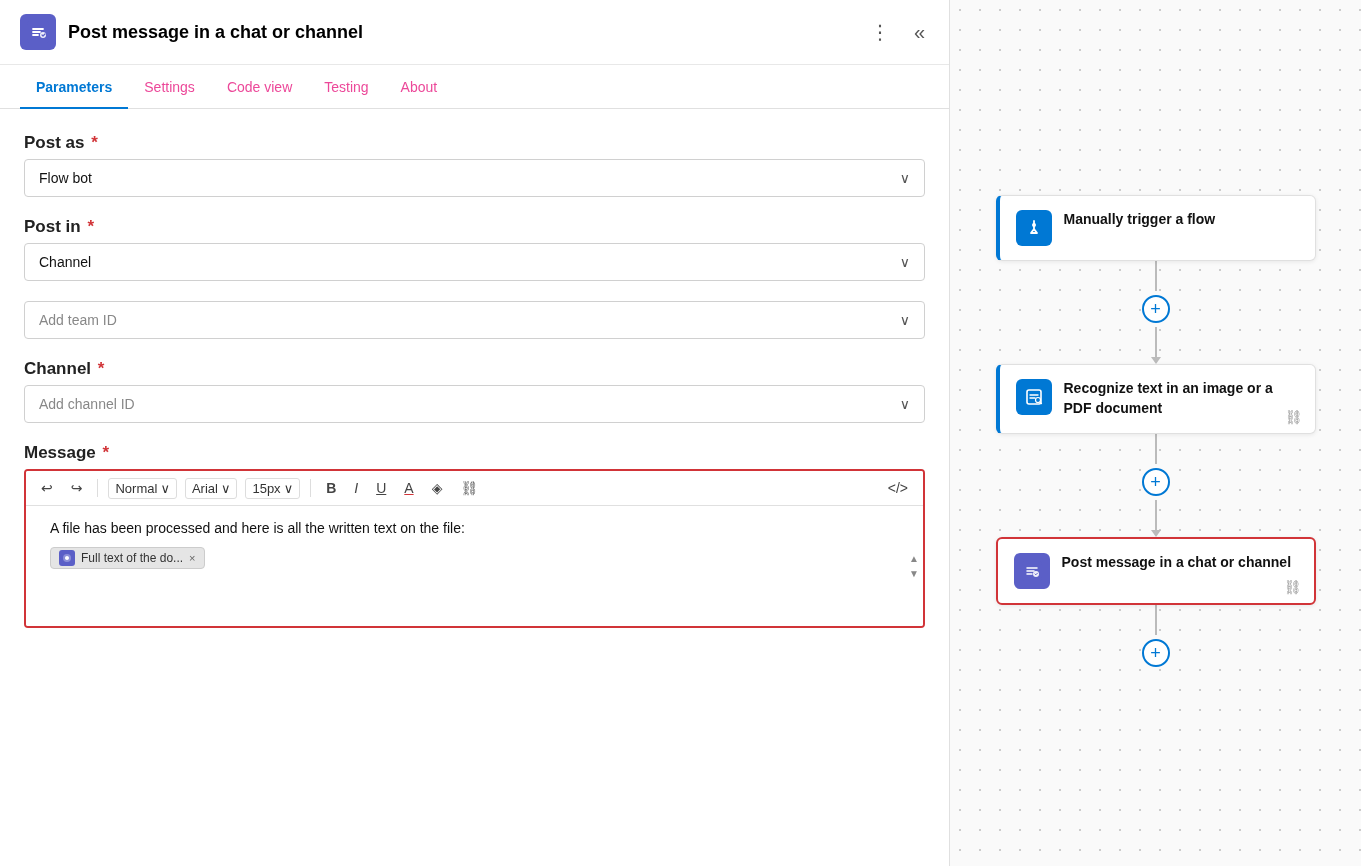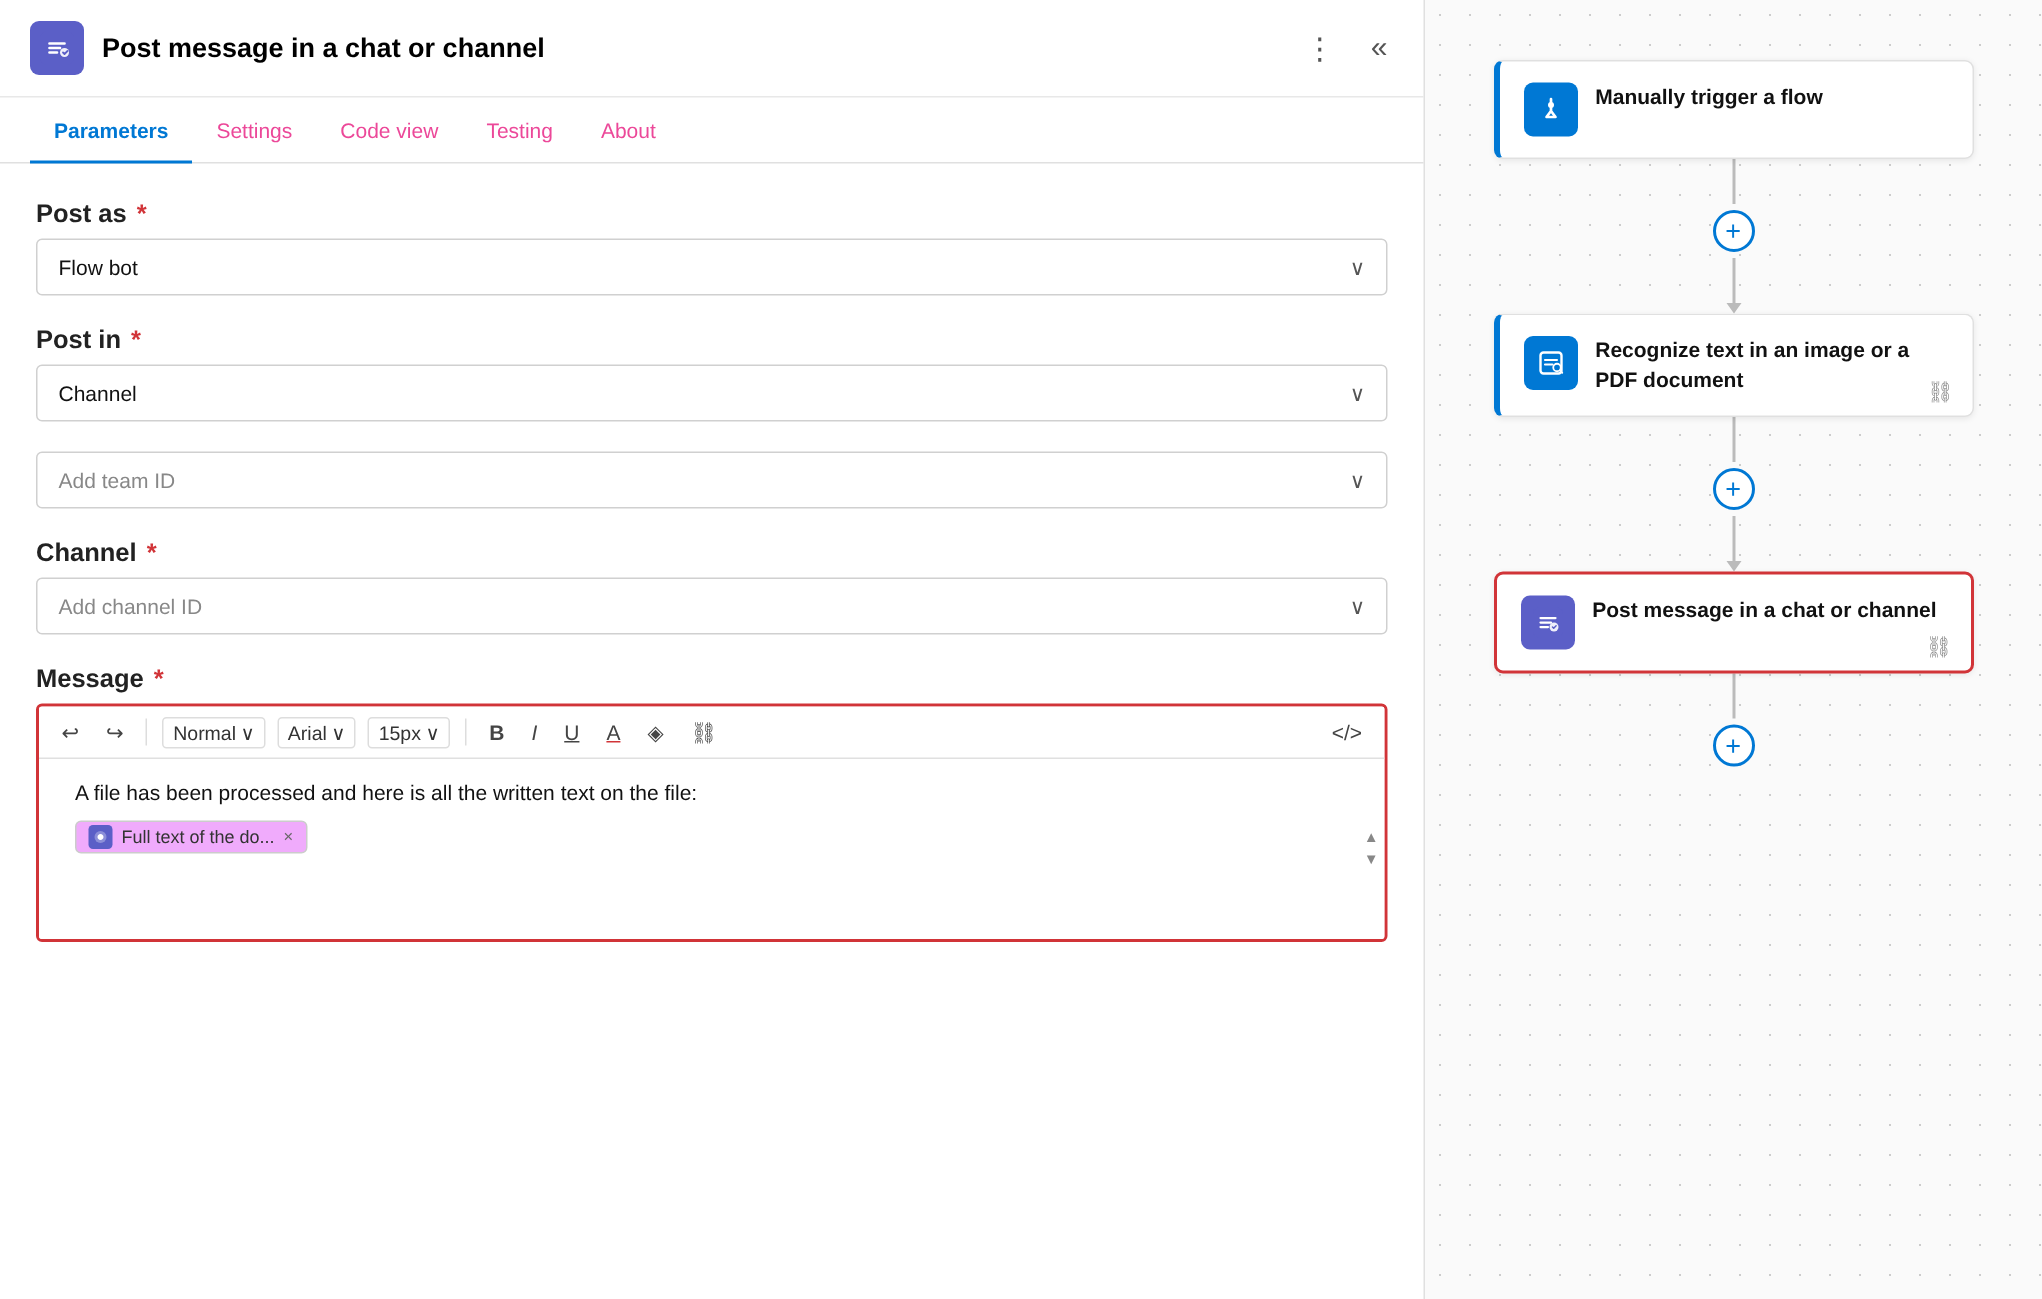--- a/index.html
+++ b/index.html
@@ -194,21 +194,21 @@
     }
 
     .editor-text {
       margin-bottom: 8px;
       line-height: 1.5;
     }
 
     .token-badge {
       display: inline-flex;
       align-items: center;
-      background: #f0abfc;
+      background: #e5e5e5;
       border: 1px solid #ccc;
       border-radius: 4px;
       padding: 2px 8px;
       font-size: 12px;
       color: #333;
       gap: 6px;
     }
 
     .token-icon {
       width: 16px;
@@ -247,20 +247,21 @@
     .right-panel {
       flex: 1;
       background: #fafafa;
       background-image: radial-gradient(circle, #ccc 1px, transparent 1px);
       background-size: 20px 20px;
       display: flex;
       flex-direction: column;
       align-items: center;
       padding: 40px 20px;
       overflow: hidden;
+      justify-content: center;
     }
 
     .flow-container {
       display: flex;
       flex-direction: column;
       align-items: center;
       gap: 0;
       width: 100%;
       max-width: 320px;
     }

